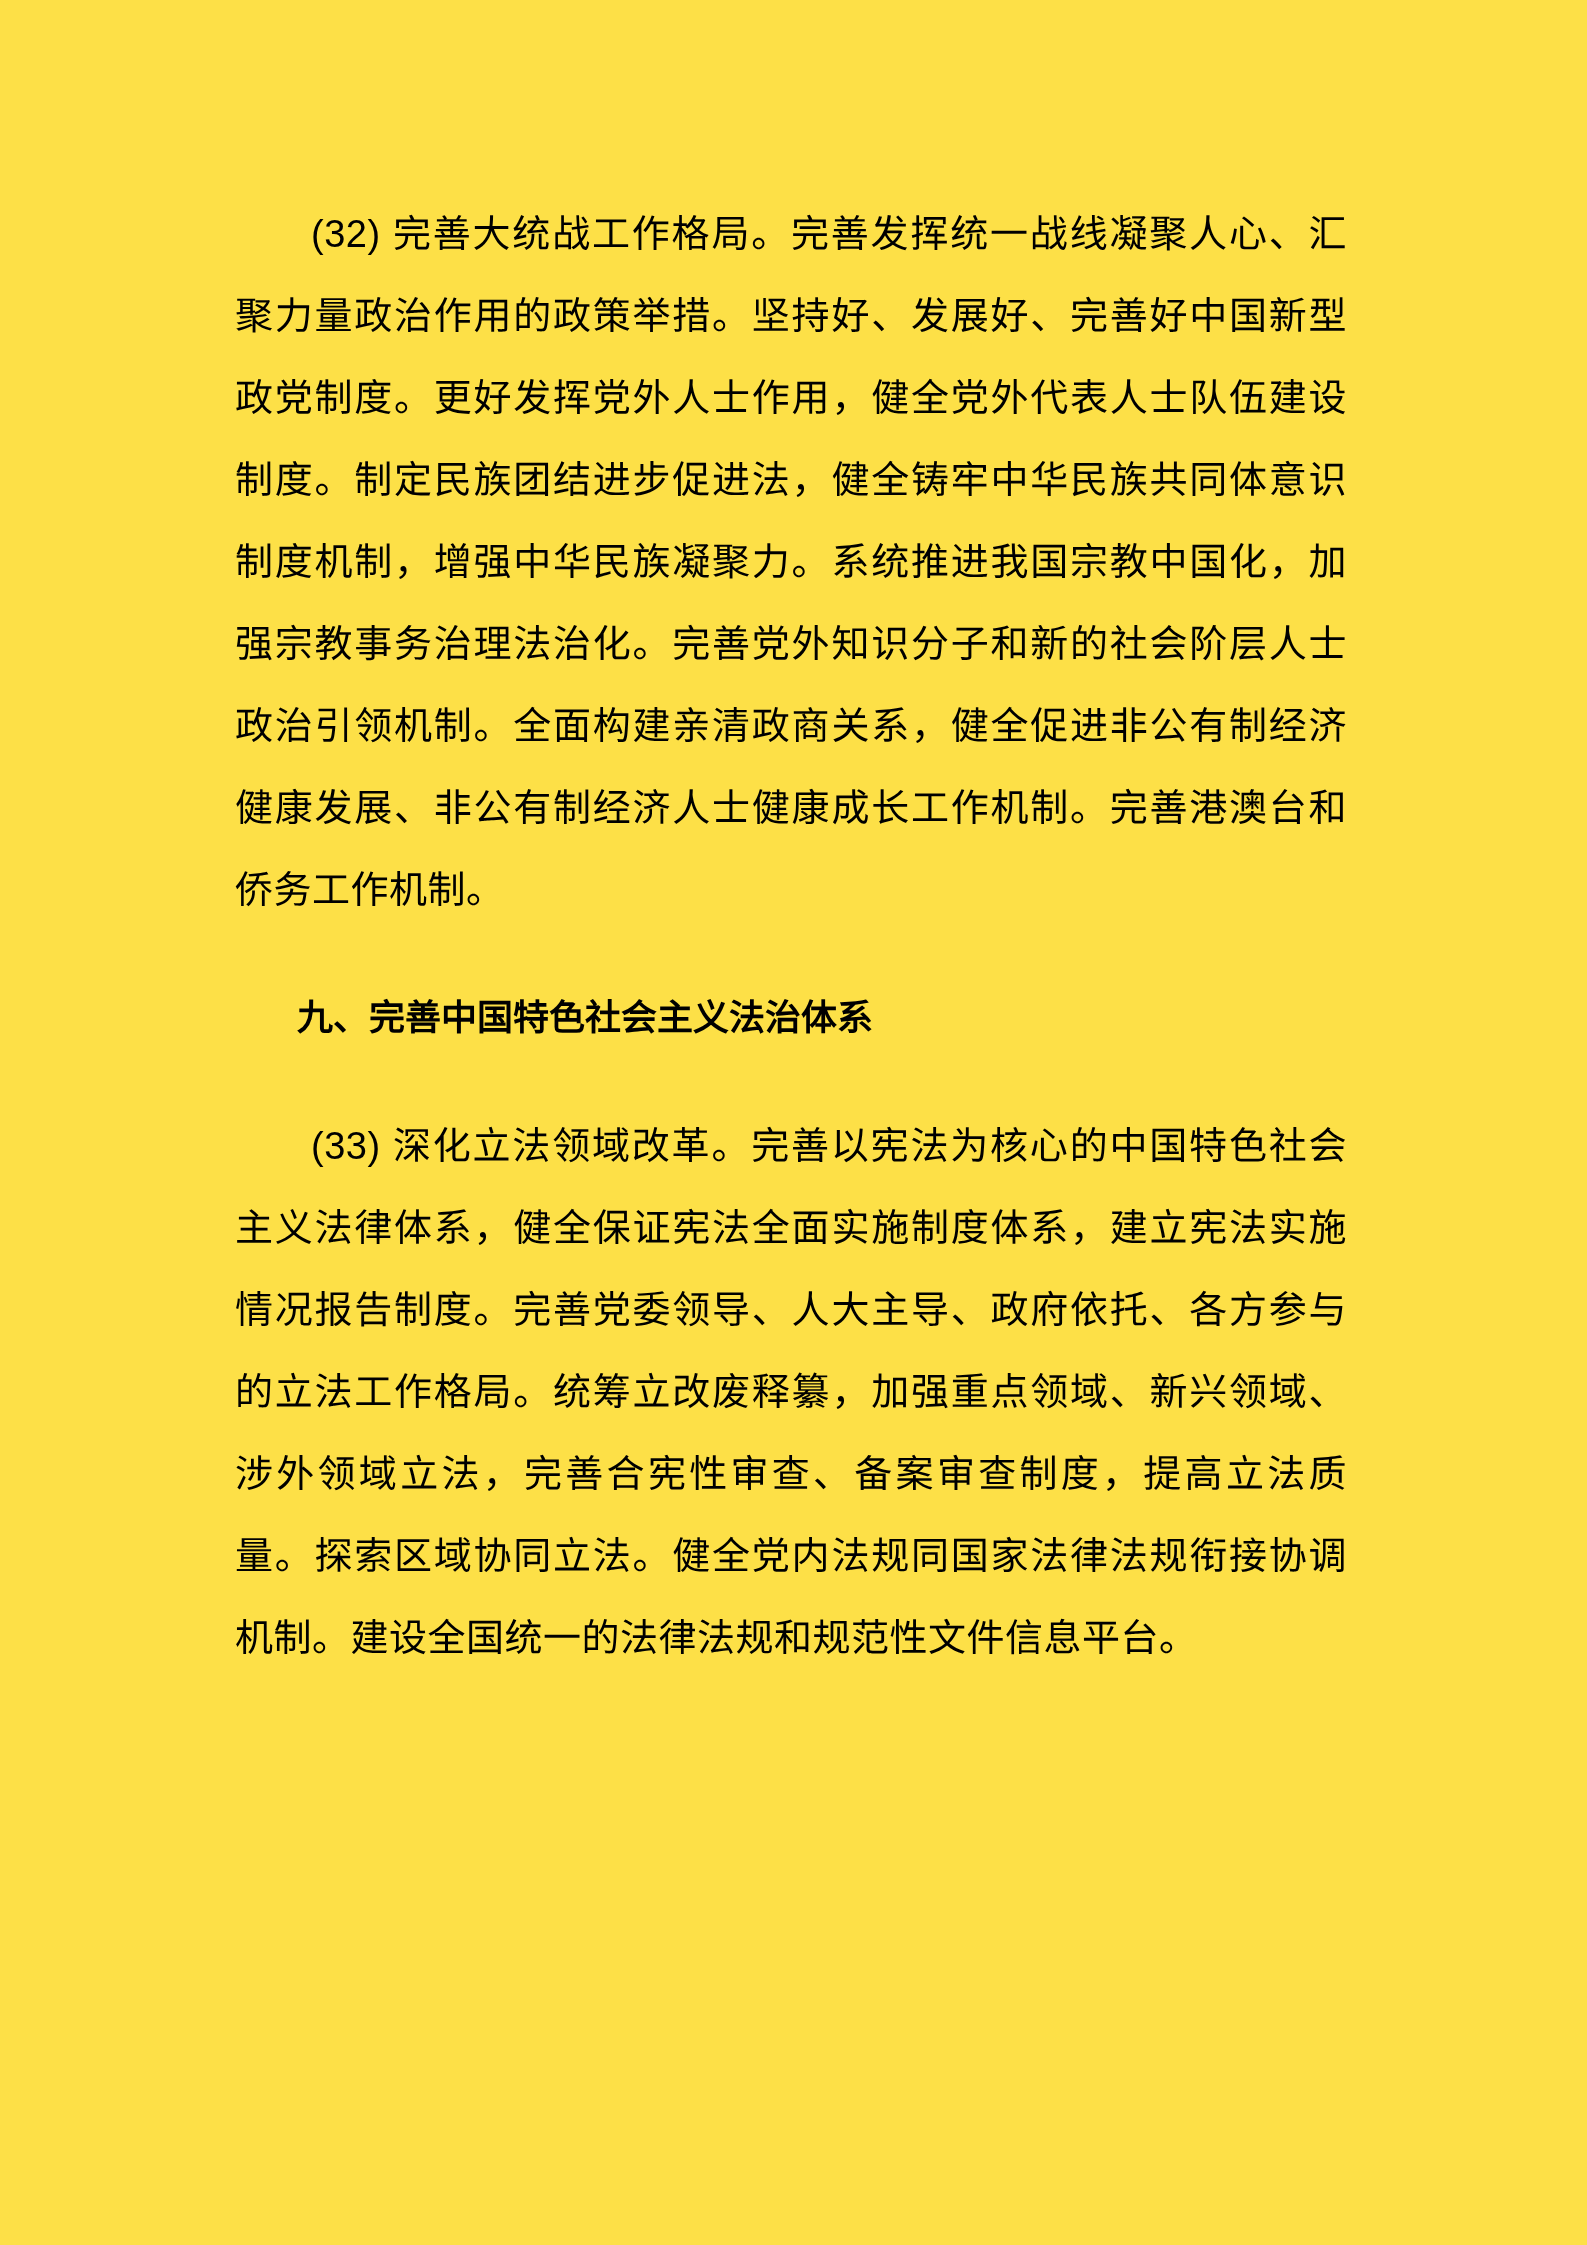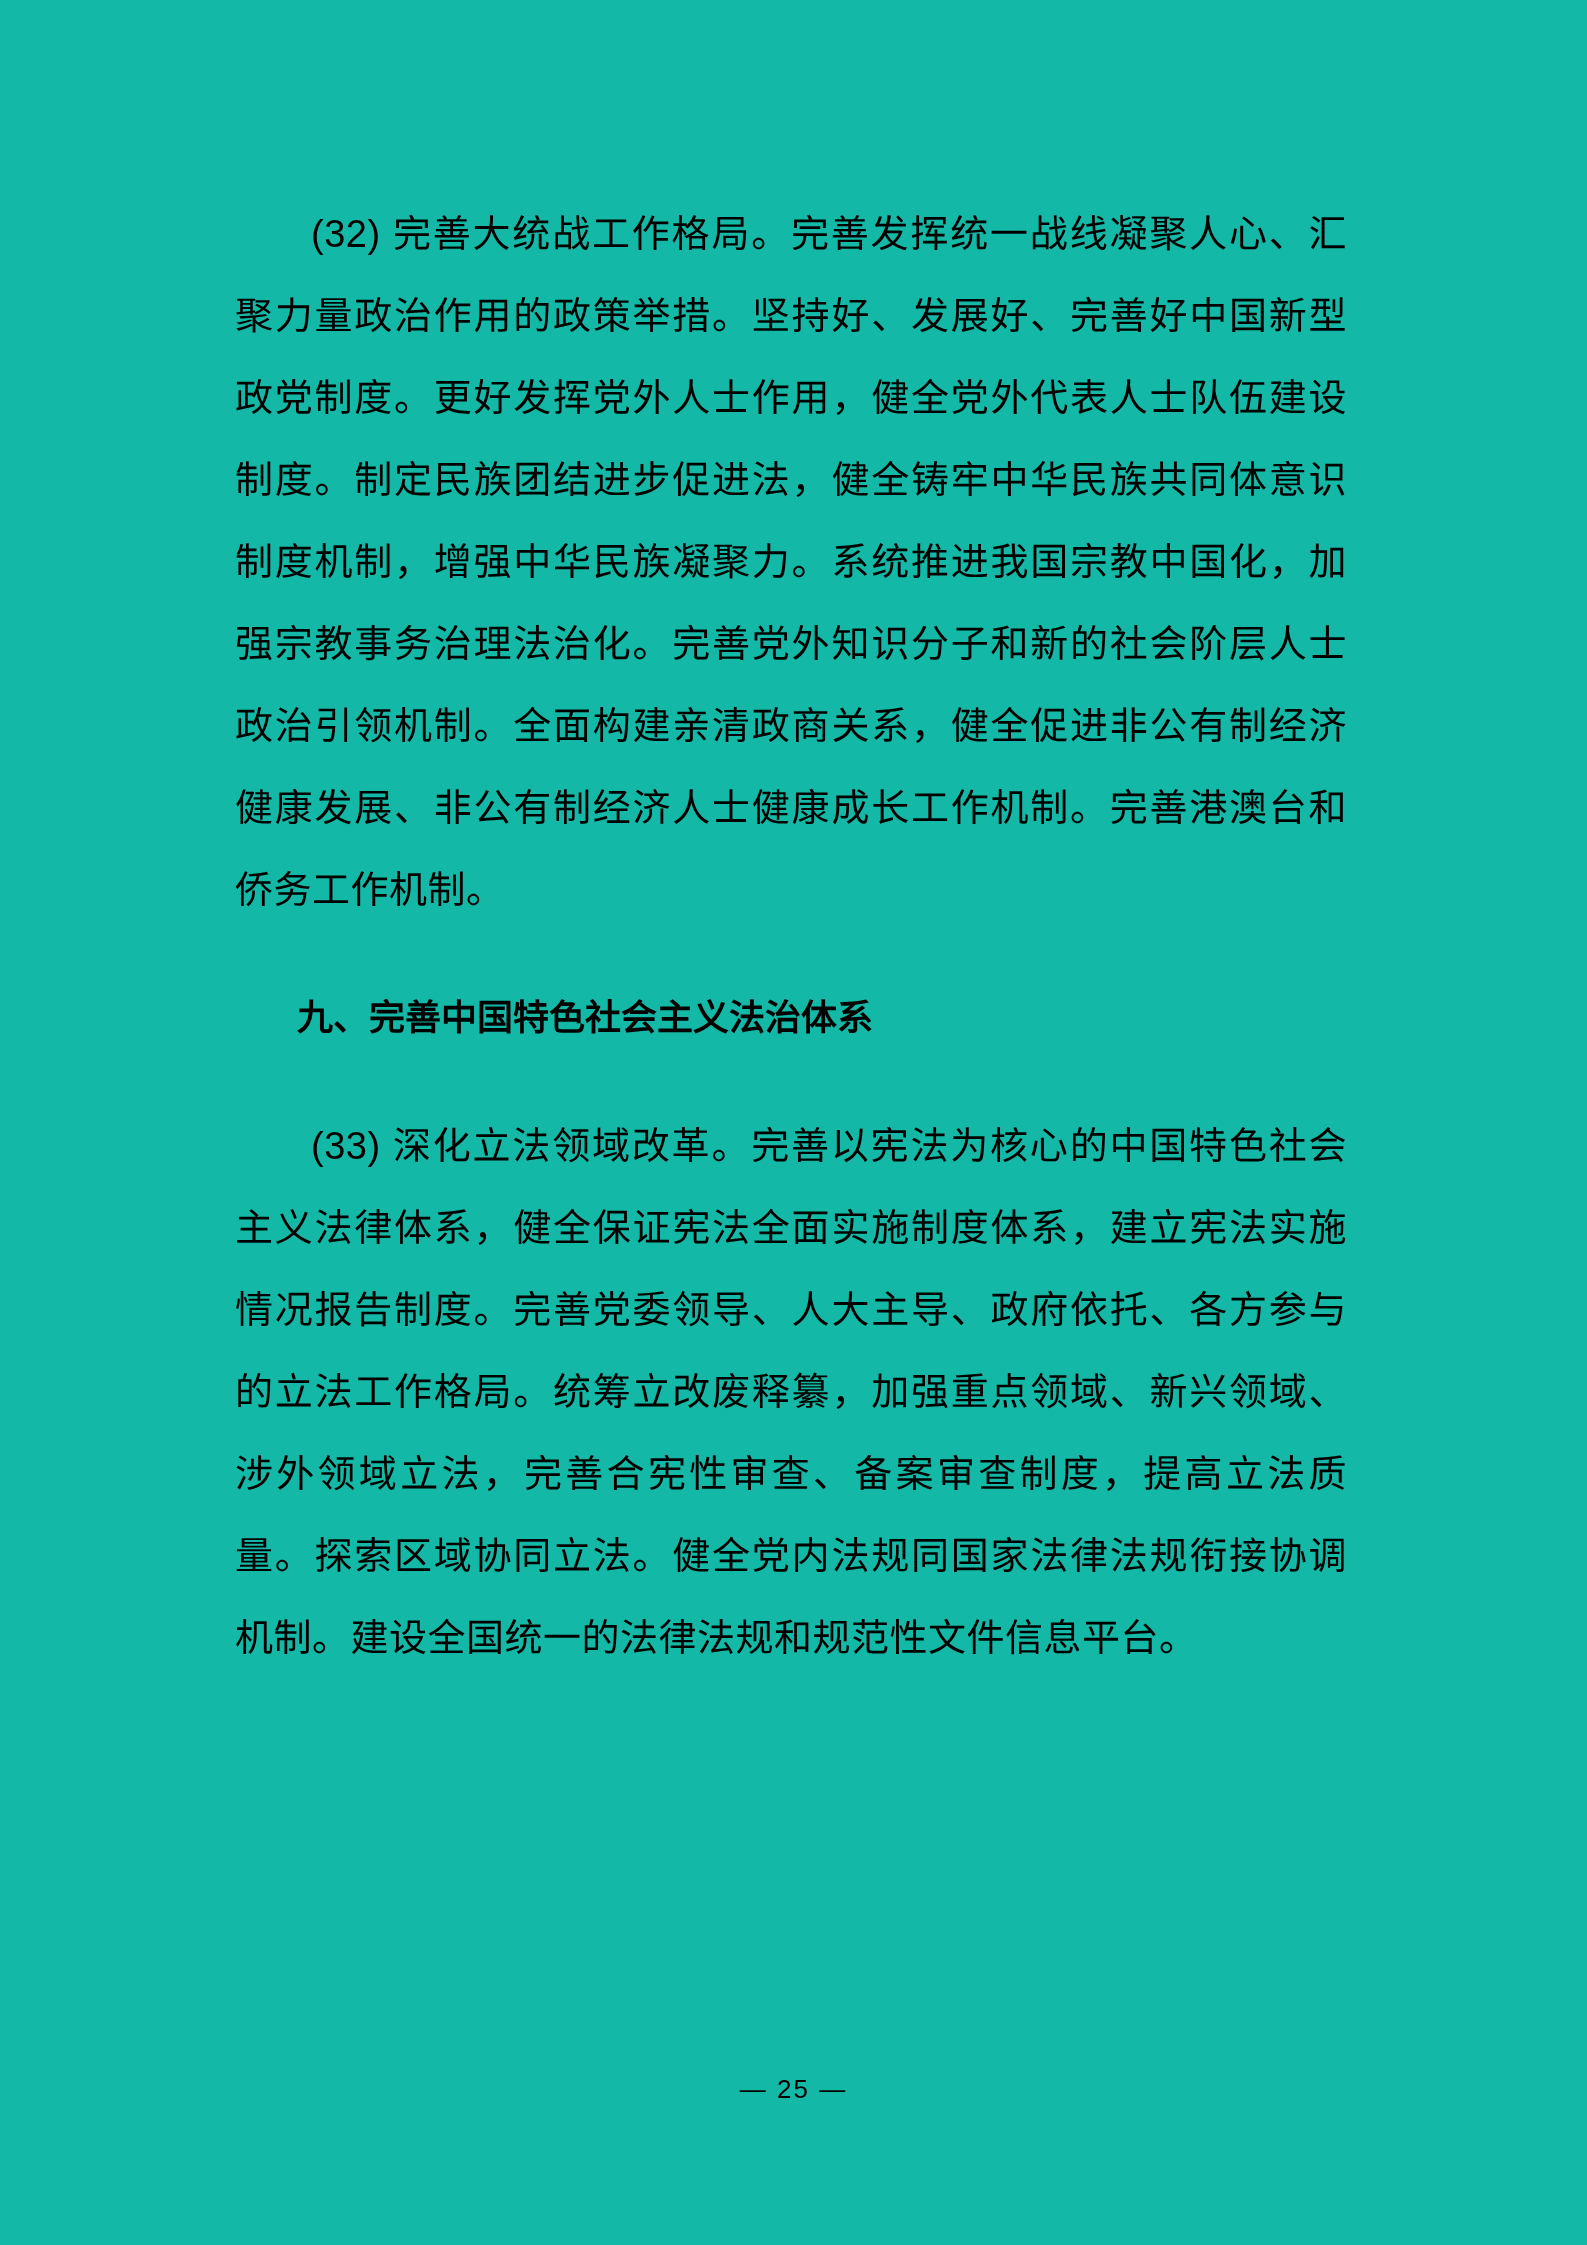--- a/index.html
+++ b/index.html
@@ -4,21 +4,21 @@
   <style>
     html, body {
       margin: 0;
       padding: 0;
       background: #ffffff;
     }
     .page {
       position: relative;
       width: 1587px;
       height: 2245px;
-      background: #14b8a6;
+      background: #fde047;
       color: #000000;
       font-family: "Liberation Sans", sans-serif;
       overflow: hidden;
     }
     .content {
       position: absolute;
       top: 193px;
       left: 235px;
       width: 1112px;
     }
@@ -61,16 +61,13 @@
 
     <p class="body-para">(32) 完善大统战工作格局。完善发挥统一战线凝聚人心、汇聚力量政治作用的政策举措。坚持好、发展好、完善好中国新型政党制度。更好发挥党外人士作用，健全党外代表人士队伍建设制度。制定民族团结进步促进法，健全铸牢中华民族共同体意识制度机制，增强中华民族凝聚力。系统推进我国宗教中国化，加强宗教事务治理法治化。完善党外知识分子和新的社会阶层人士政治引领机制。全面构建亲清政商关系，健全促进非公有制经济健康发展、非公有制经济人士健康成长工作机制。完善港澳台和侨务工作机制。</p>
 
     <h2 class="section-heading">九、完善中国特色社会主义法治体系</h2>
 
 
     <p class="body-para">(33) 深化立法领域改革。完善以宪法为核心的中国特色社会主义法律体系，健全保证宪法全面实施制度体系，建立宪法实施情况报告制度。完善党委领导、人大主导、政府依托、各方参与的立法工作格局。统筹立改废释纂，加强重点领域、新兴领域、涉外领域立法，完善合宪性审查、备案审查制度，提高立法质量。探索区域协同立法。健全党内法规同国家法律法规衔接协调机制。建设全国统一的法律法规和规范性文件信息平台。</p>
 
   </div>
 
-  <div class="page-footer">
-    <span class="page-number">— 25 —</span>
-  </div>
 </div>
 
 </body></html>

